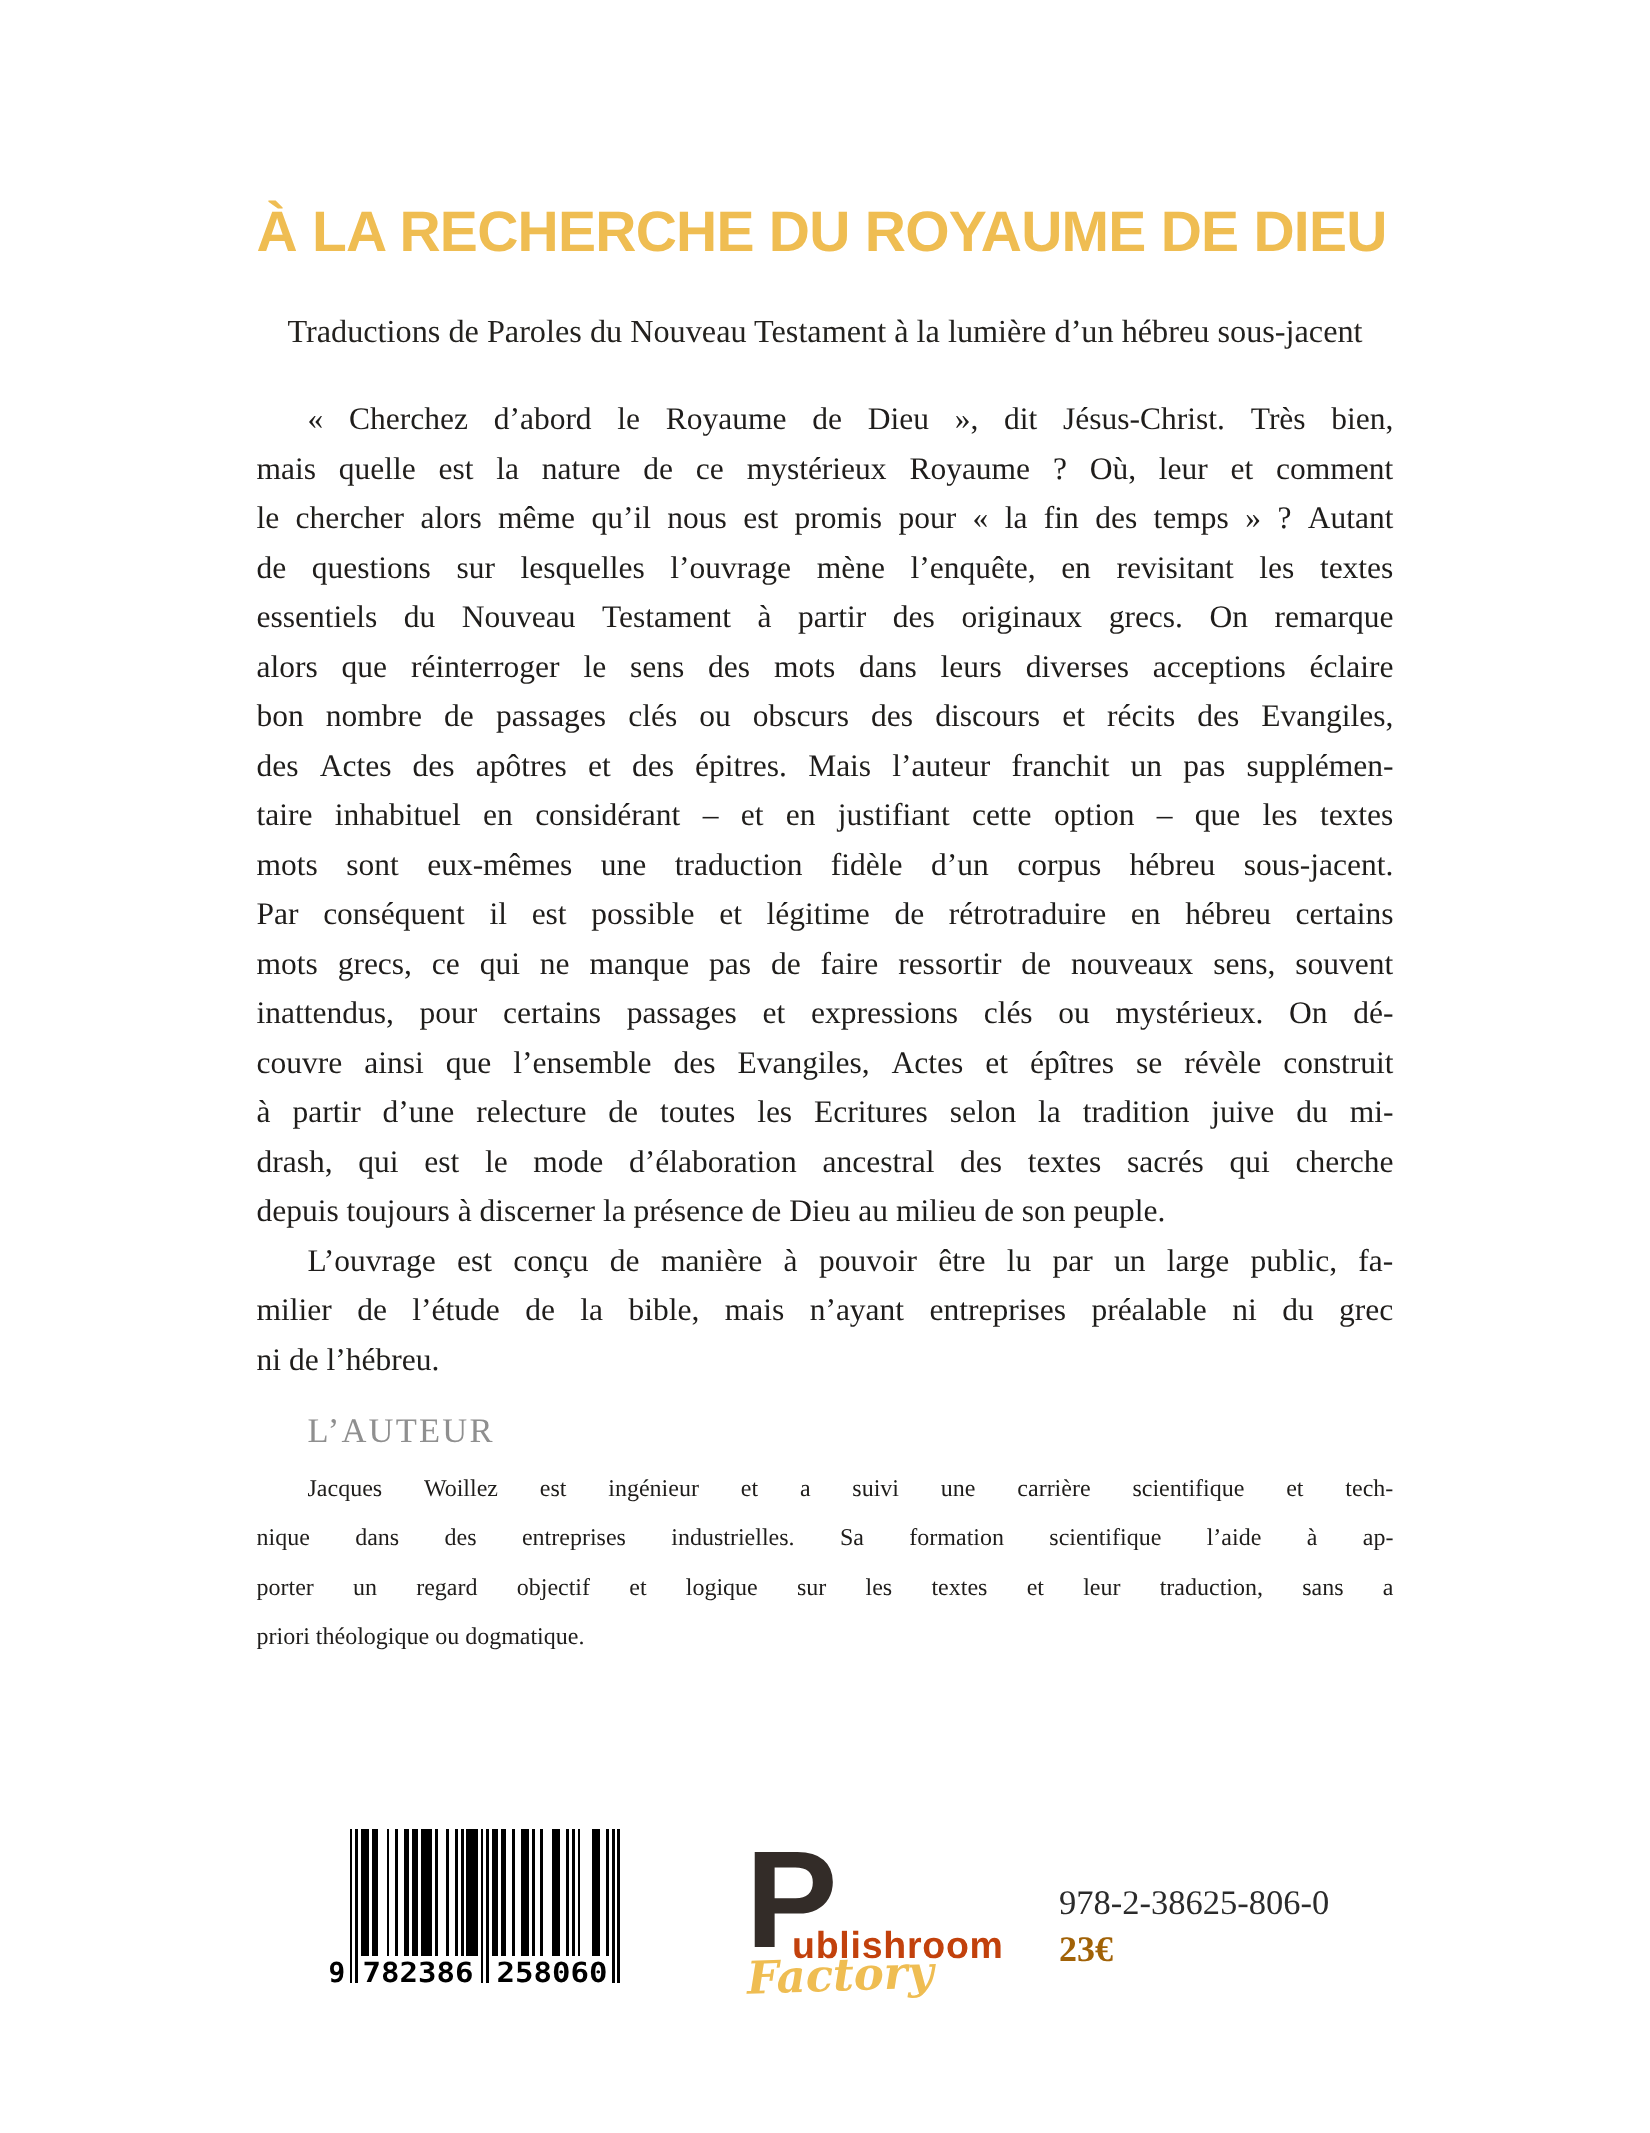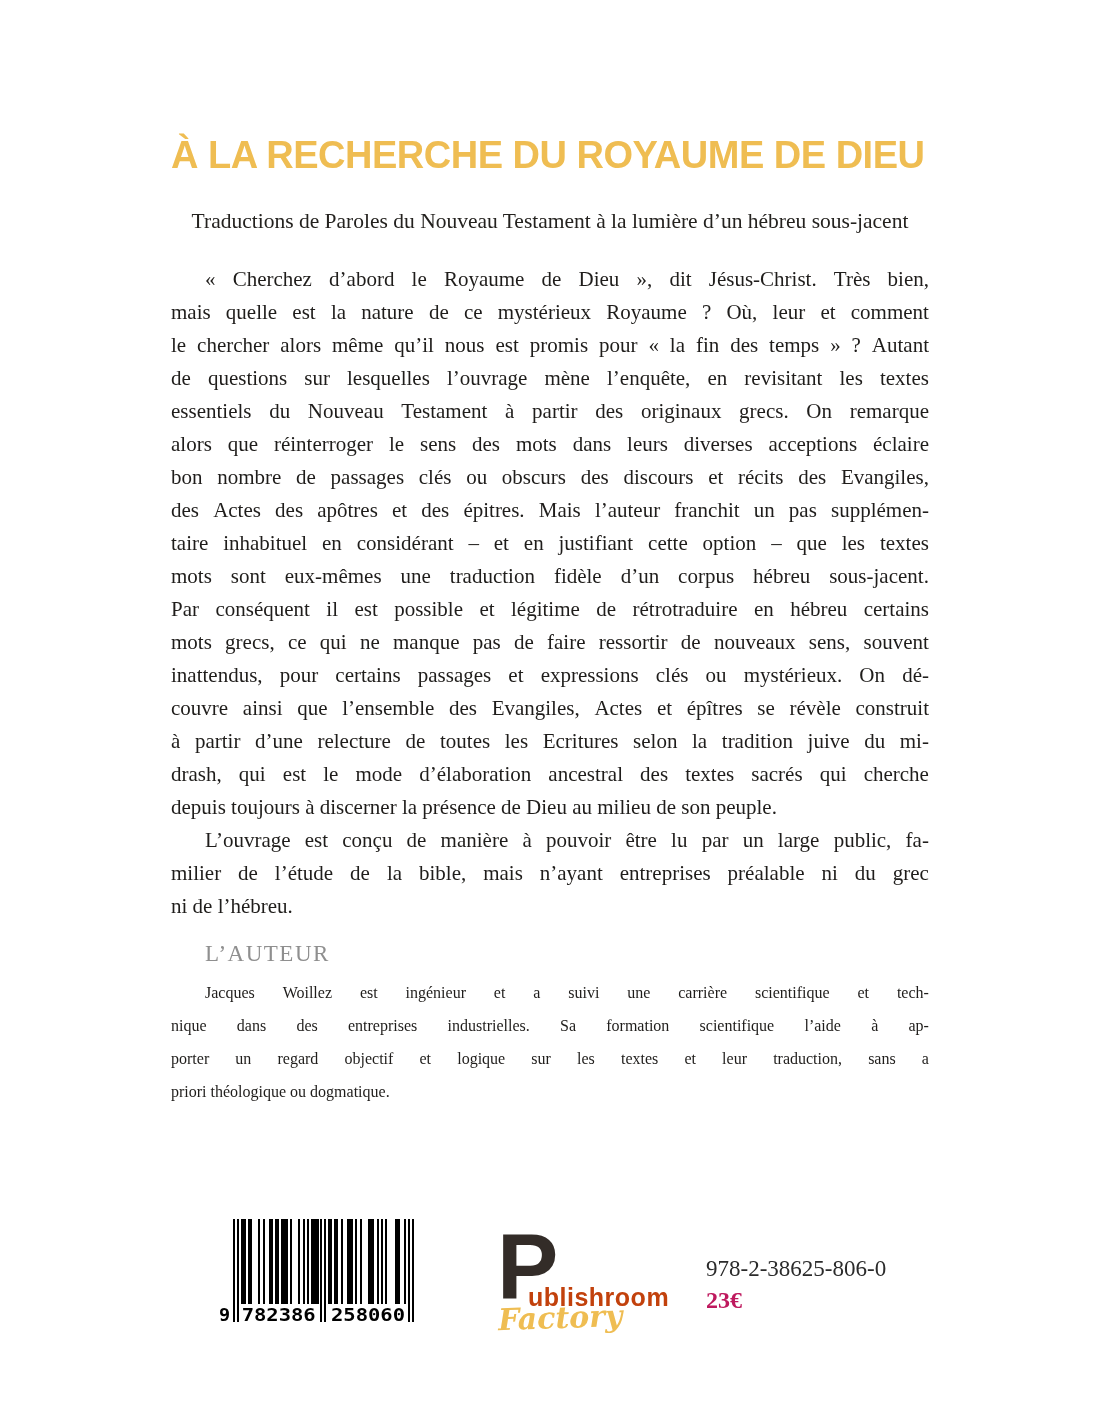--- a/index.html
+++ b/index.html
@@ -21,21 +21,21 @@
   .logo{position:absolute;left:497px;top:1233px;width:170px;height:110px;}
   .logo-p{position:absolute;left:0;top:-6px;font-family:"Liberation Sans",sans-serif;
           font-weight:700;font-size:92px;line-height:80px;}
   .logo-rest{position:absolute;left:31px;top:52px;font-family:"Liberation Sans",sans-serif;
              font-weight:700;font-size:25px;line-height:25px;letter-spacing:0.5px;}
   .logo-factory{position:absolute;left:1px;top:68px;font-family:"DejaVu Serif",serif;
                 font-style:italic;font-weight:700;font-size:30px;line-height:34px;
                 transform:rotate(-2deg);}
   .isbn-block{position:absolute;left:706px;top:1256px;font-family:Liberation Serif, serif;
               font-size:23px;color:#2b2b2b;}
-  .price{margin-top:5px;font-weight:700;font-size:24px;color:#be185d;}
+  .price{margin-top:5px;font-weight:700;font-size:24px;color:#a16207;}
 </style>
 </head>
 <body>
 
 <div class="page">
 
   <h1 class="title" style="color: rgb(239, 189, 82);">À LA RECHERCHE DU ROYAUME DE DIEU</h1>
 
   <div class="subtitle">Traductions de Paroles du Nouveau Testament à la lumière d’un hébreu sous-jacent</div>
 

